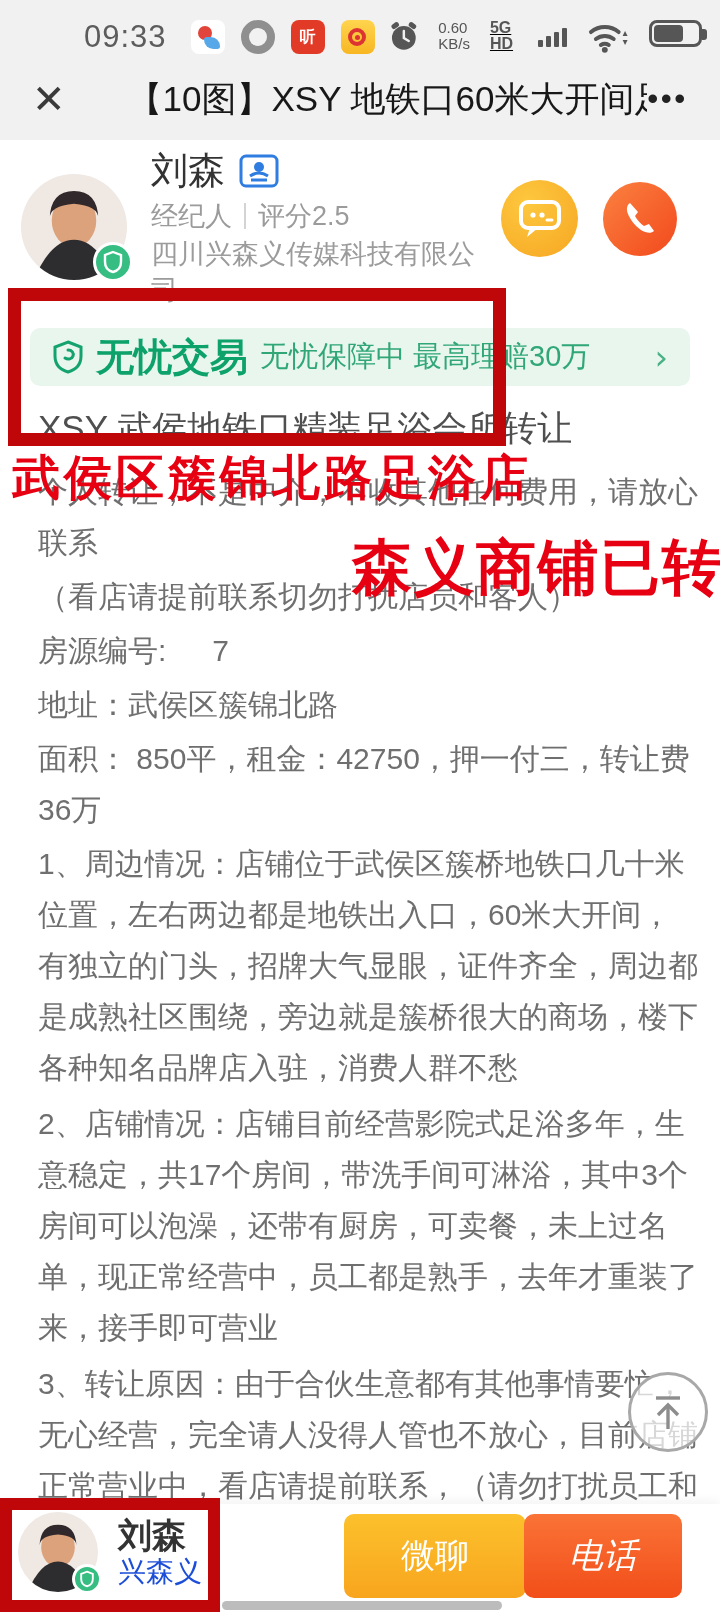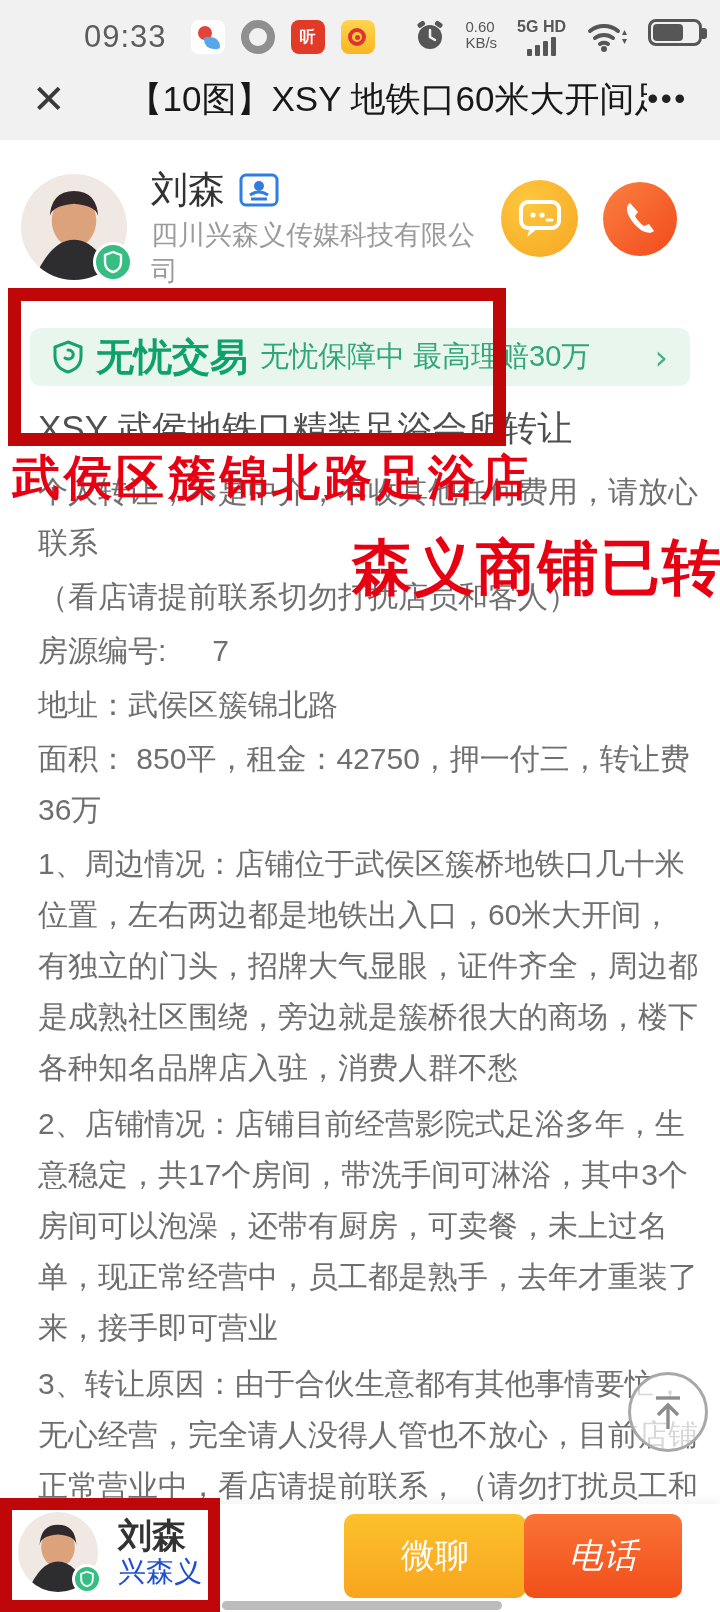--- a/index.html
+++ b/index.html
@@ -16,21 +16,21 @@
   .appicon.bird i { position:absolute; left:7px; top:6px; width:14px; height:14px; border-radius:50%; background:#e0443a; }
   .appicon.bird b { position:absolute; right:5px; bottom:5px; width:16px; height:12px; border-radius:3px 10px 3px 10px; background:#57a8e8; }
   .appicon.ring { background:transparent; border-radius:50%; border:8px solid #8f8f8f; }
   .appicon.ring::after { content:""; position:absolute; left:-6px; top:7px; width:30px; height:5px; background:#f2f1f1; transform:rotate(-45deg); }
   .appicon.listen { background:#e13a27; color:#fff; font-size:16px; font-weight:bold; display:flex; align-items:center; justify-content:center; }
   .appicon.eye { background:linear-gradient(180deg,#ffd44e,#f7b722); }
   .appicon.eye i { position:absolute; left:7px; top:8px; width:18px; height:18px; border:4px solid #d33; border-radius:50%; }
   .appicon.eye i::after { content:""; position:absolute; left:3px; top:3px; width:5px; height:5px; border-radius:50%; background:#d33; }
   .sb-right { margin-left:auto; display:flex; align-items:flex-start; gap:20px; }
   .sb-speed { font-size:15px; line-height:16px; color:#565656; text-align:left; }
-  .sb-net { display:flex; flex-direction:column; align-items:center; }
+  .sb-net { display:flex; flex-direction:row; align-items:center;text-decoration:underline; }
   .sb-net .lbl { font-size:16px; font-weight:bold; color:#565656; line-height:16px; }
   .bars { display:flex; align-items:flex-end; gap:3px; margin-top:2px; }
   .bars i { width:5px; background:#565656; border-radius:1px; display:block; }
   .battery { width:54px; height:27px; border:3px solid #565656; border-radius:8px; position:relative; }
   .battery::after { content:""; position:absolute; right:-8px; top:6px; width:5px; height:11px; background:#565656; border-radius:0 3px 3px 0; }
   .battery i { position:absolute; left:2px; top:2px; bottom:2px; width:62%; background:#565656; border-radius:4px; }
 
   
   .titlebar { height:82px; background:#f2f1f1; display:flex; align-items:center; padding:0 32px; }
   .tb-close { font-size:40px; color:#3a3a3a; line-height:1; }
@@ -171,20 +171,25 @@
       <div class="agent-meta">
         <div class="name-row">
           <span class="agent-name">刘森</span>
           <svg width="40" height="34" viewBox="0 0 40 34">
             <rect x="2" y="2" width="36" height="30" rx="5" fill="none" stroke="#2f7de1" stroke-width="3"></rect>
             <circle cx="20" cy="13" r="5" fill="#2f7de1"></circle>
             <path d="M11 22 Q20 16 29 22" fill="none" stroke="#2f7de1" stroke-width="3"></path>
             <line x1="12" y1="26" x2="28" y2="26" stroke="#2f7de1" stroke-width="3"></line>
           </svg>
         </div>
+        <div class="role-row">
+          <span>经纪人</span>
+          <span class="role-sep"></span>
+          <span>评分2.5</span>
+        </div>
         <div class="agent-co">四川兴森义传媒科技有限公司</div>
       </div>
     </div>
     <div class="fab chat">
       <svg width="44" height="42" viewBox="0 0 44 42">
         <rect x="3" y="4" width="38" height="26" rx="7" fill="none" stroke="#fff" stroke-width="4"></rect>
         <path d="M12 30 L9 39 L20 30 Z" fill="#fff"></path>
         <circle cx="15" cy="17" r="2.6" fill="#fff"></circle>
         <circle cx="24" cy="17" r="2.6" fill="#fff"></circle>
         <line x1="29" y1="22" x2="34" y2="22" stroke="#fff" stroke-width="3" stroke-linecap="round"></line>

